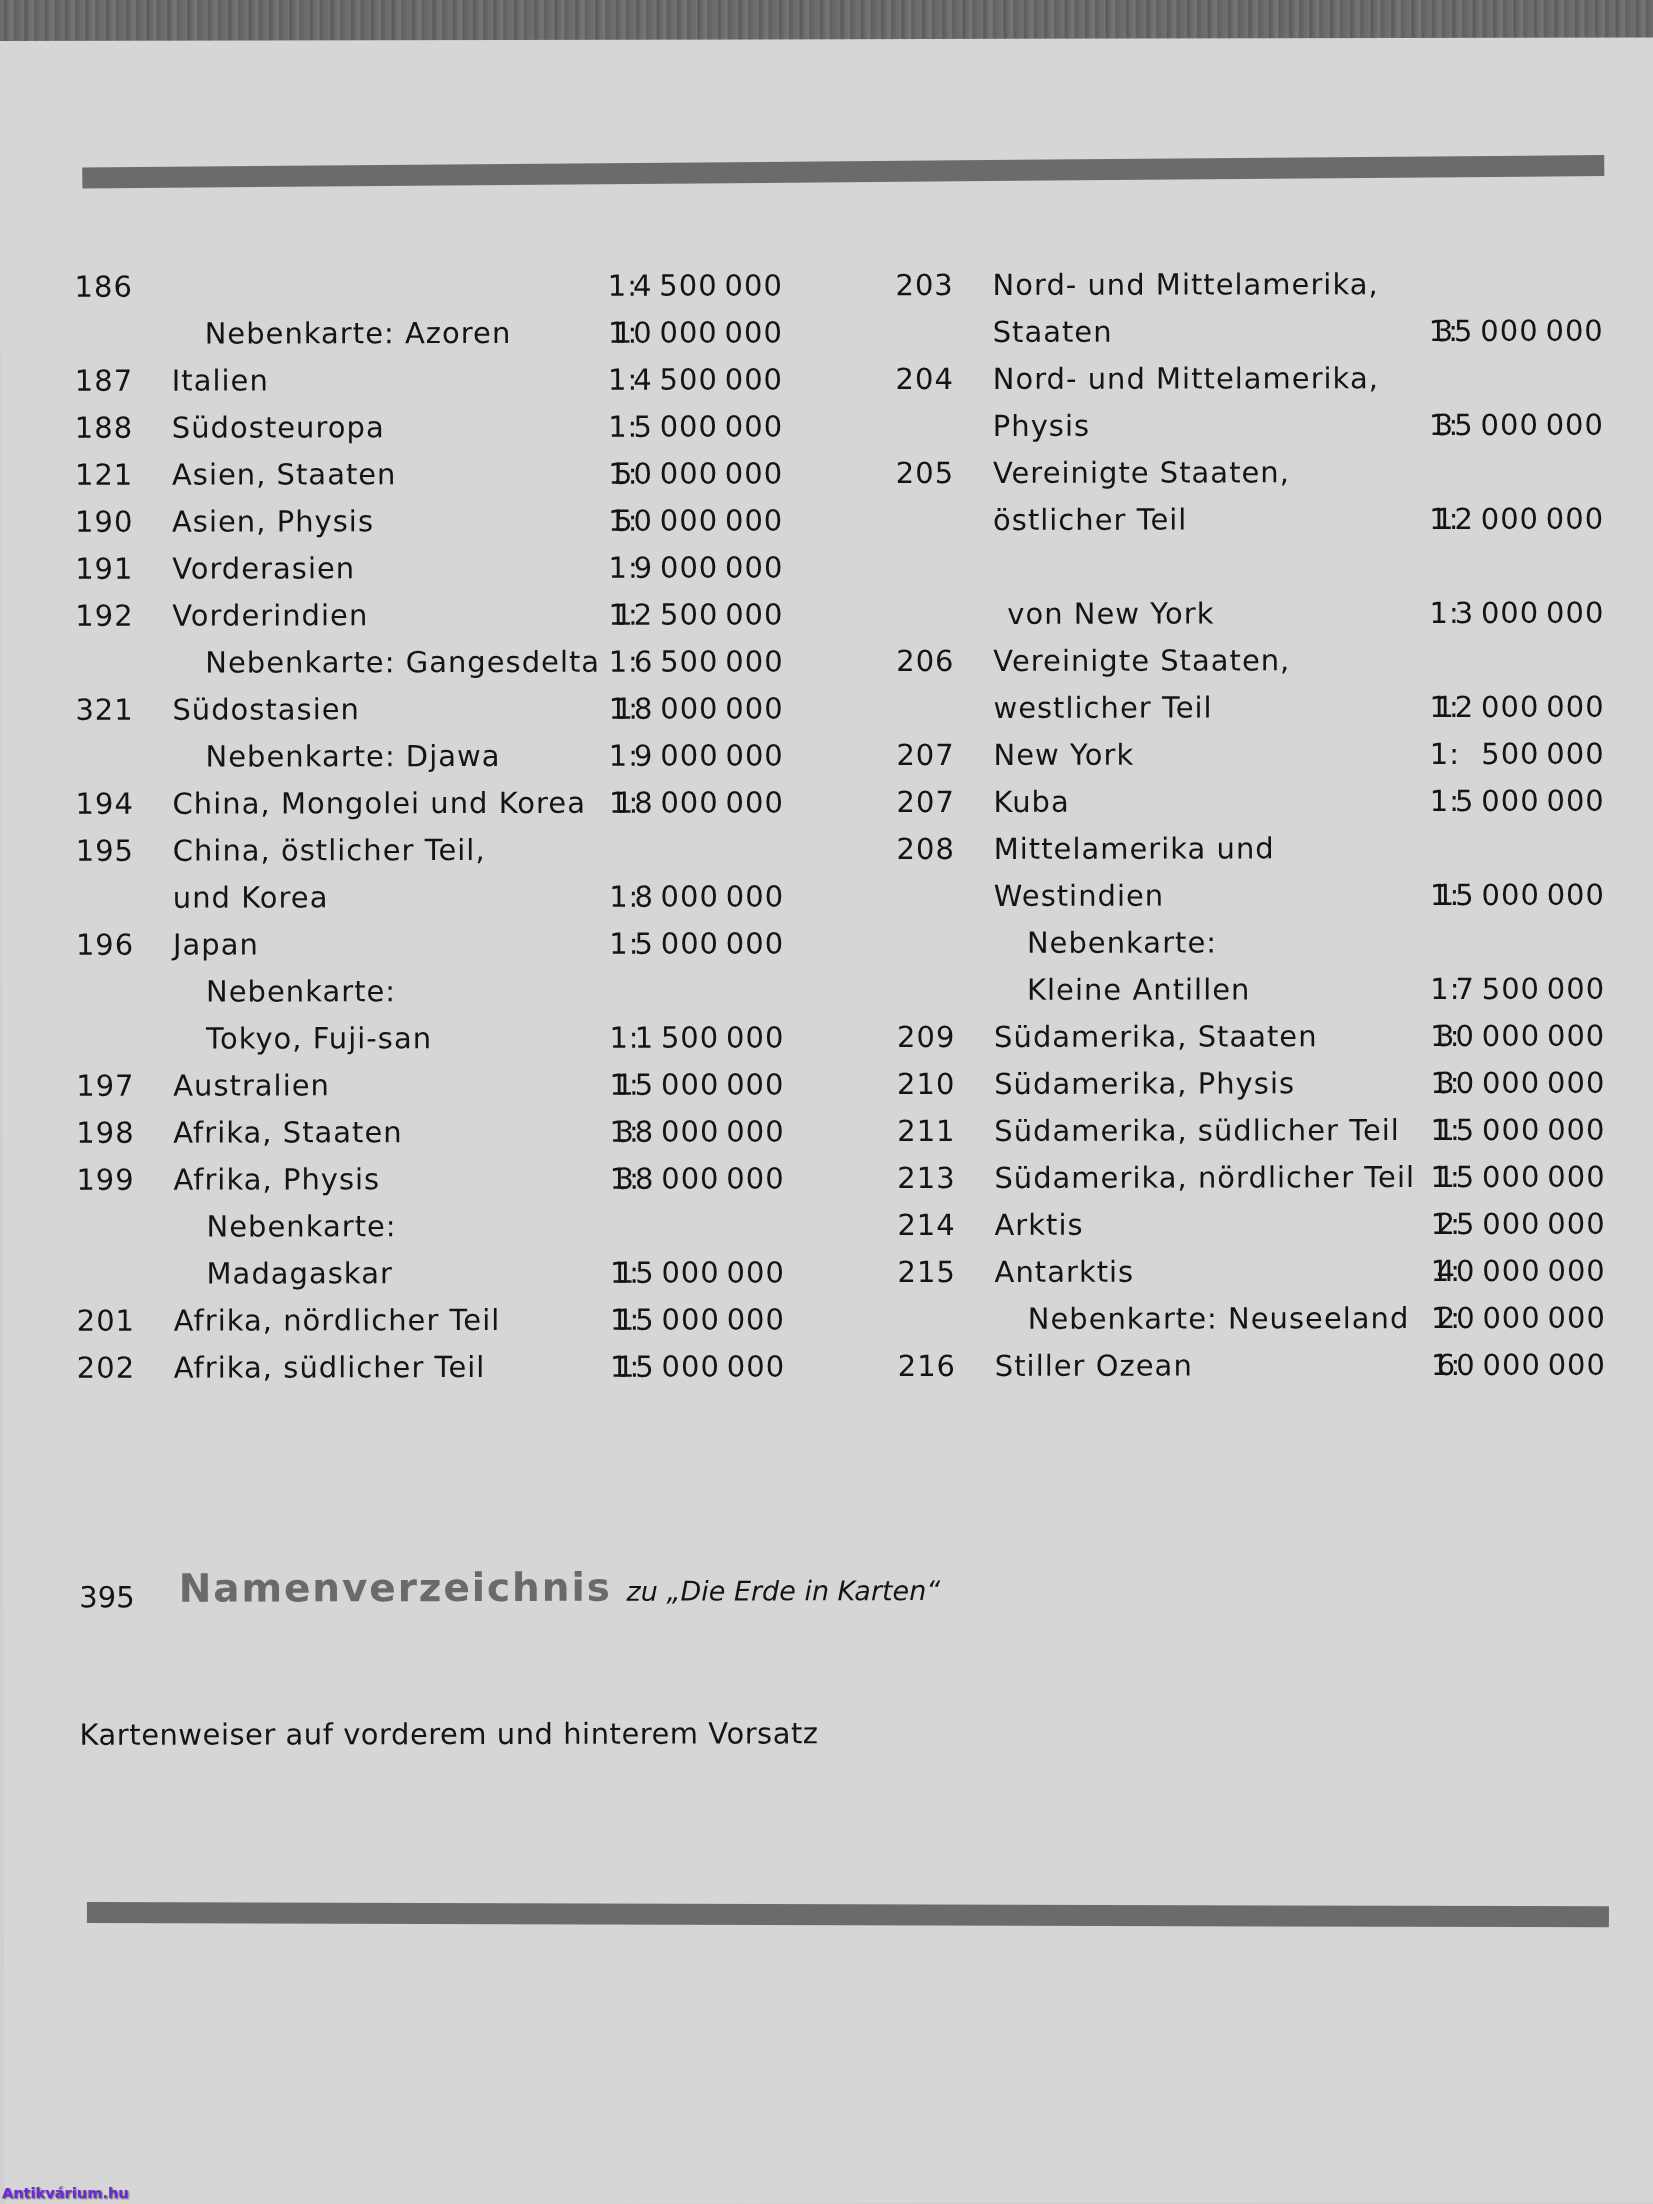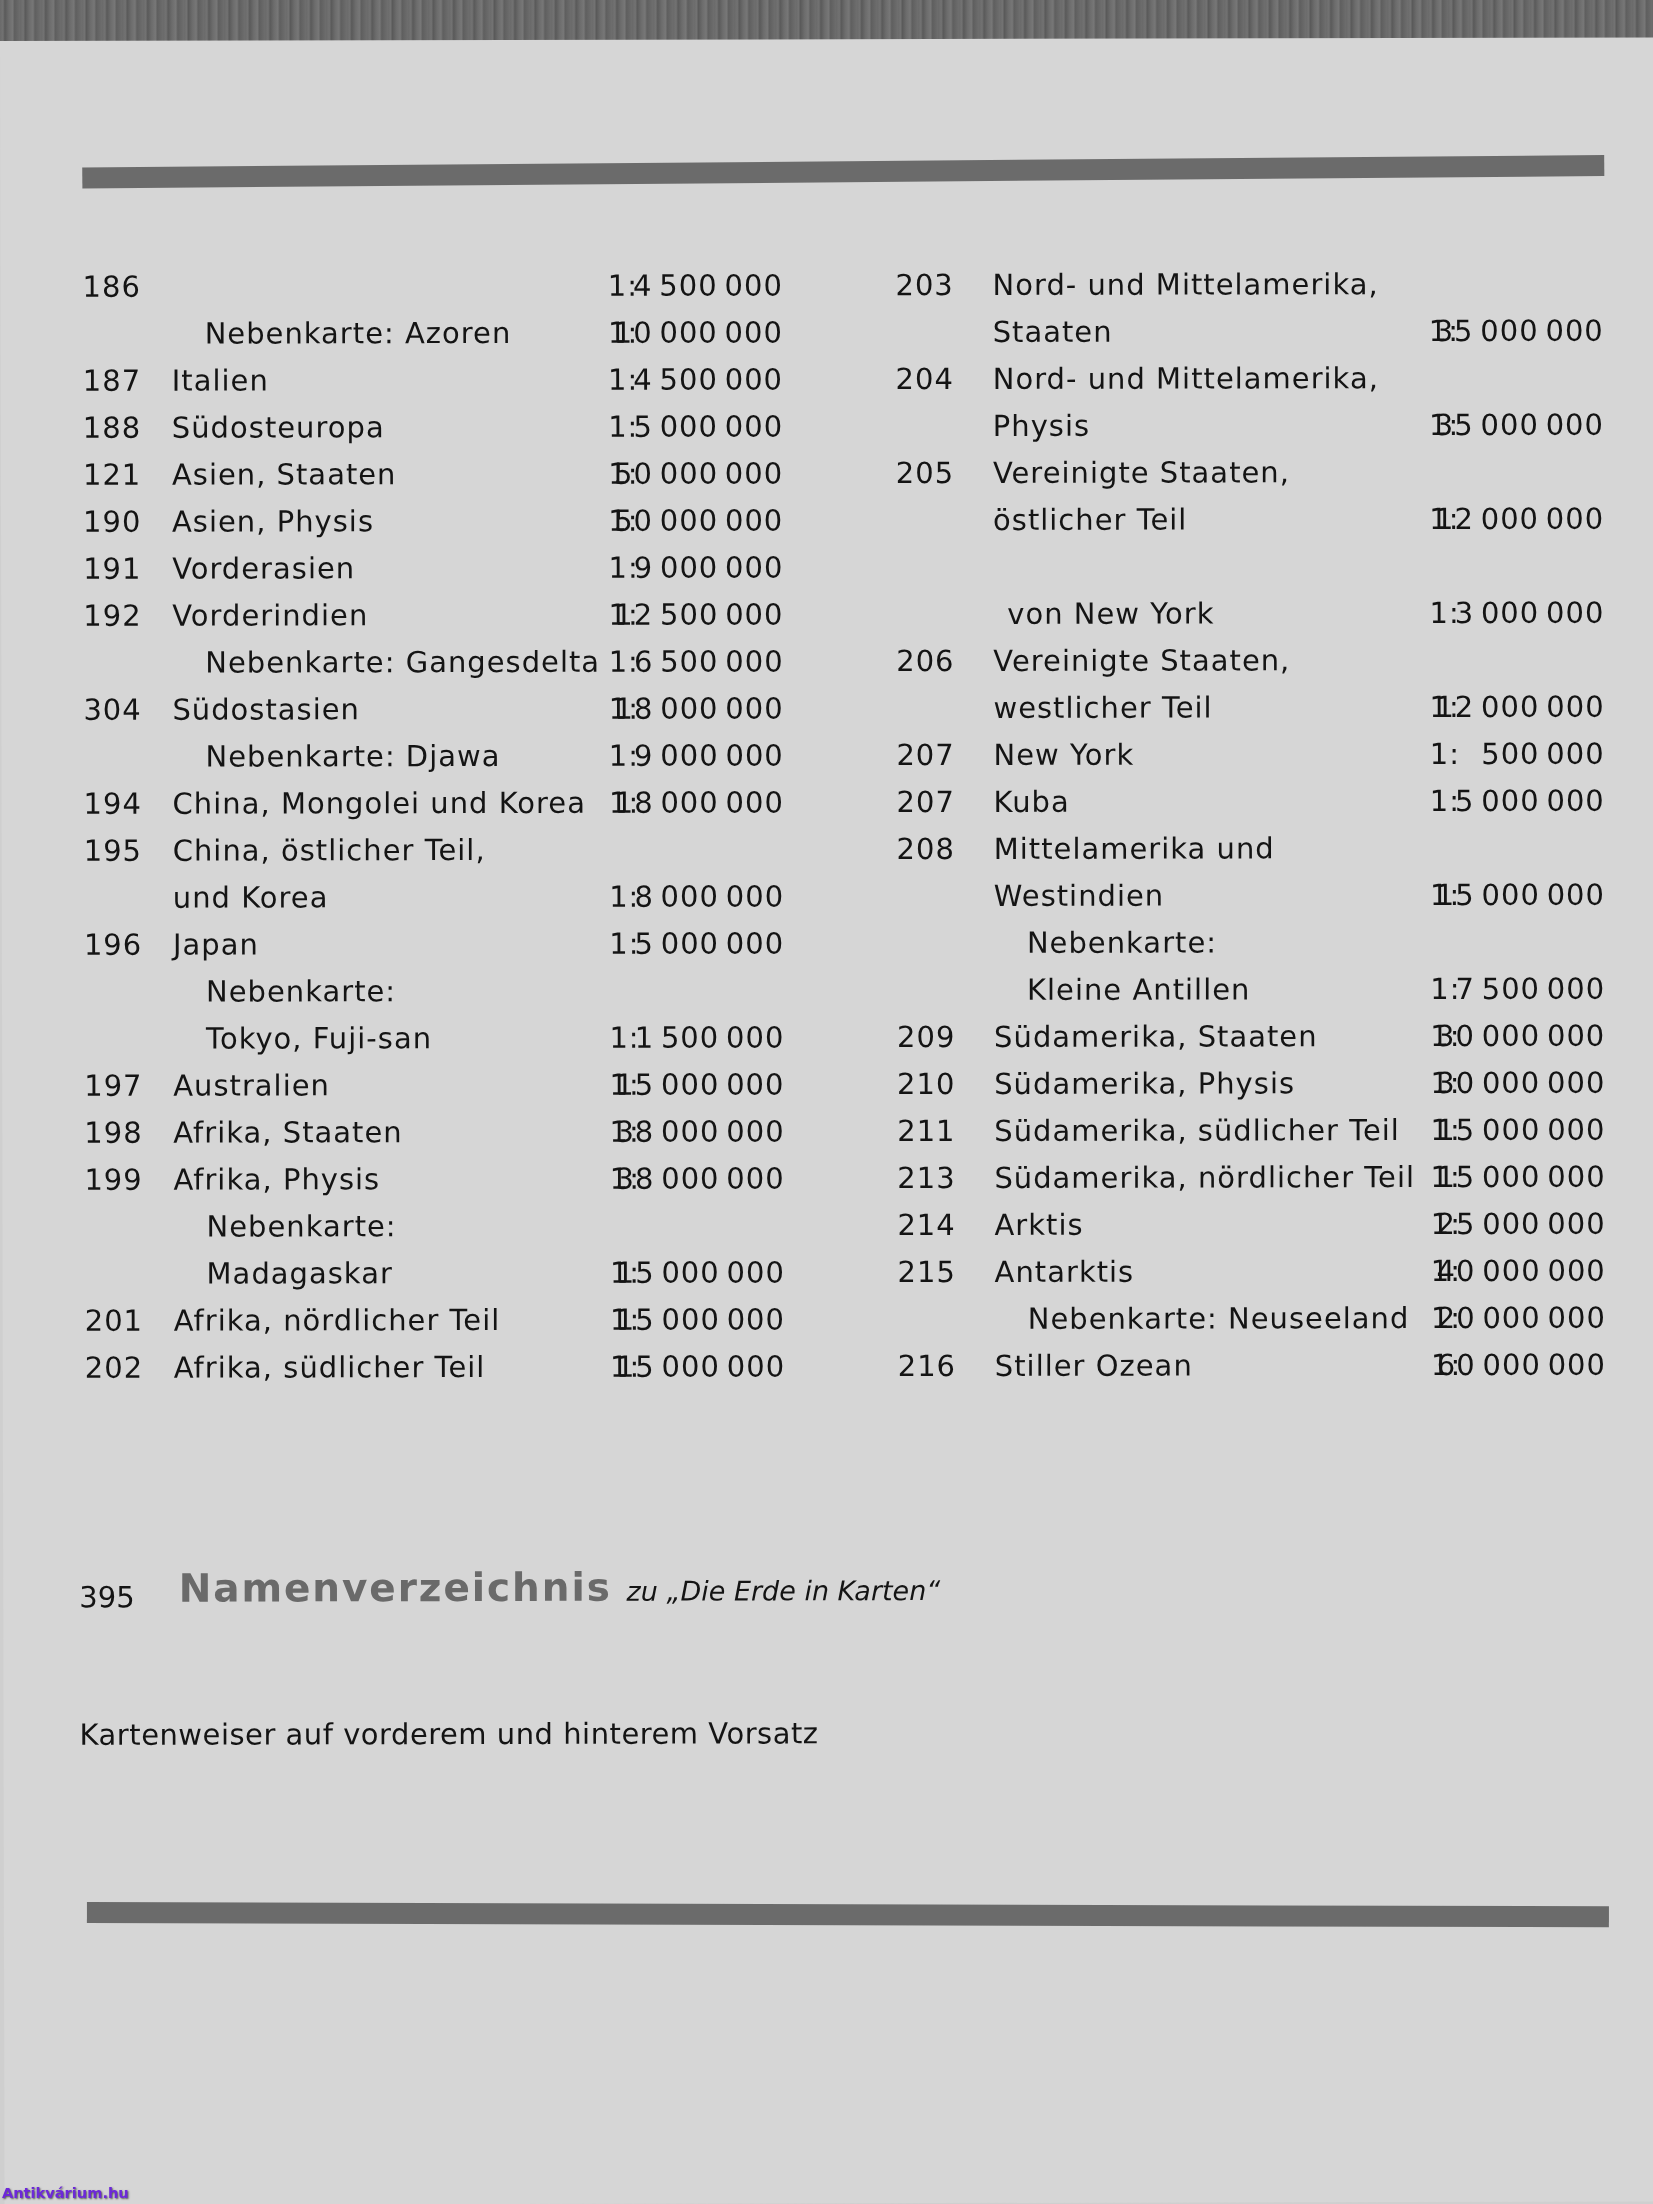--- a/index.html
+++ b/index.html
@@ -49,21 +49,21 @@
     .col.right { left: 893px; width: 718px; }
 
     .row {
       position: relative;
       height: 47px;
       line-height: 47px;
       white-space: nowrap;
     }
     .row .num {
       position: absolute;
-      left: 8px;
+      left: 0;
     }
     .col.right .row .num { left: 1.9px; }
     .row .title {
       position: absolute;
       left: 97px;
     }
     .col.right .row .title { left: 99px; }
     .row.indent .title { left: 130px; }
     .col.right .row.indent .title { left: 132px; }
     .col.right .row.indent-tiny .title { left: 113px; }
@@ -163,21 +163,21 @@
         <span class="num">192</span>
         <span class="title">Vorderindien</span>
         <span class="scale"><span class="prefix">1:</span><span class="value">12 500 000</span></span>
       </div>
       <div class="row indent">
         <span class="num"></span>
         <span class="title">Nebenkarte: Gangesdelta</span>
         <span class="scale"><span class="prefix">1:</span><span class="value">6 500 000</span></span>
       </div>
       <div class="row">
-        <span class="num">304</span>
+        <span class="num">321</span>
         <span class="title">Südostasien</span>
         <span class="scale"><span class="prefix">1:</span><span class="value">18 000 000</span></span>
       </div>
       <div class="row indent">
         <span class="num"></span>
         <span class="title">Nebenkarte: Djawa</span>
         <span class="scale"><span class="prefix">1:</span><span class="value">9 000 000</span></span>
       </div>
       <div class="row">
         <span class="num">194</span>

